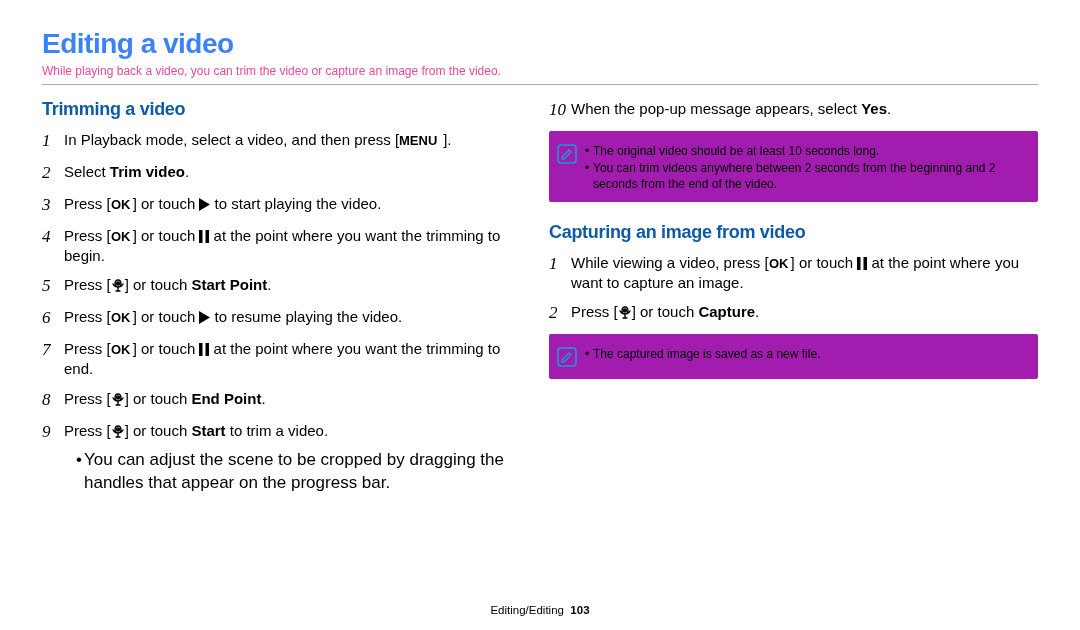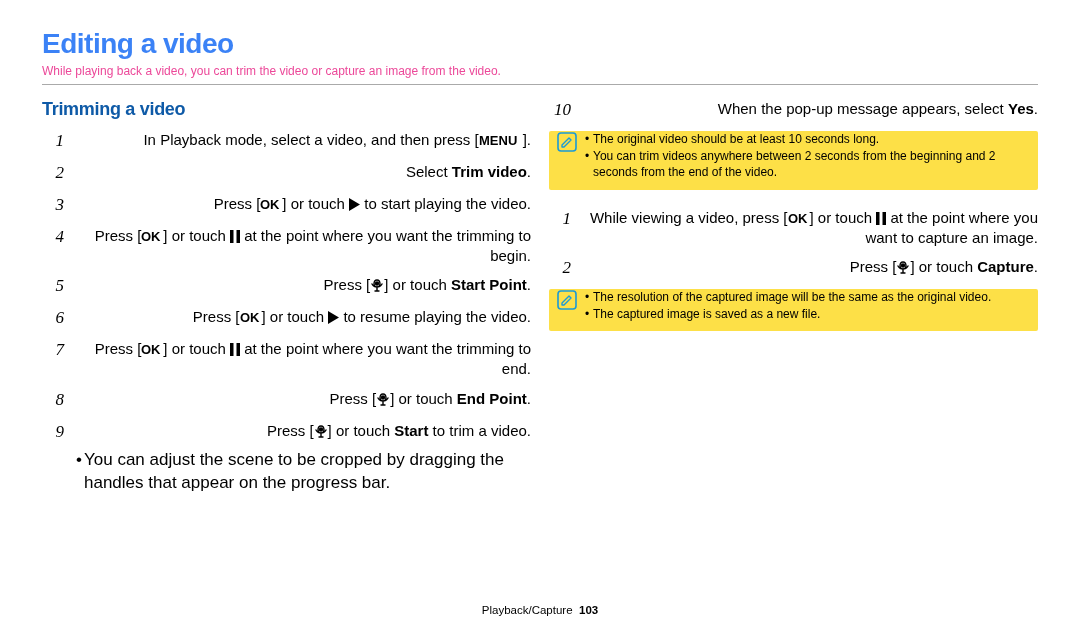--- a/index.html
+++ b/index.html
@@ -37,21 +37,20 @@
     font-size: 18px;
     margin-bottom: 10px;
     letter-spacing: -0.3px;
   }
   ol.steps { list-style: none; }
   ol.steps > li {
     display: flex;
     font-size: 15px;
     line-height: 1.35;
     margin-bottom: 9px;
-    text-align: right;
   }
   .num {
     font-family: Georgia, "Times New Roman", serif;
     font-style: italic;
     font-weight: 400;
     font-size: 17px;
     min-width: 22px;
   }
   .txt { flex: 1; }
   .bold { font-weight: 700; }
@@ -67,22 +66,22 @@
     position: relative;
     padding-left: 8px;
   }
   .sub-bullets li::before {
     content: "•";
     position: absolute;
     left: 0;
   }
   .notebox {
     display: flex;
-    background: #fde047;
-    padding: 0 10px 8px 8px;
+    background: #a21caf;
+    padding: 12px 10px 8px 8px;
     margin-top: 8px;
     margin-bottom: 18px;
     border-radius: 2px;
   }
   .notebox .icon-wrap {
     margin-right: 8px;
     margin-top: 1px;
   }
   .notebox ul {
     list-style: none;
@@ -203,20 +202,21 @@
     <div class="notebox">
       <span class="icon-wrap"><span><svg width="20" height="20" viewBox="0 0 20 20">
               <rect x="1" y="1" width="18" height="18" rx="3" fill="none" stroke="#1a9ad6" stroke-width="1.6"></rect>
               <path d="M5 13 L12 6 L14 8 L7 15 L5 15 Z" fill="none" stroke="#1a9ad6" stroke-width="1.4" stroke-linejoin="round"></path>
             </svg></span></span>
       <ul id="note1">
           <li>The original video should be at least 10 seconds long.</li>
           <li>You can trim videos anywhere between 2 seconds from the beginning and 2 seconds from the end of the video.</li>
         </ul>
     </div>
+    <h2 class="section" style="margin-top:20px">Capturing an image from video</h2>
     <ol class="steps" id="cap-steps">
         <li>
           <span class="num">1</span>
           <span class="txt">While viewing a video, press [<span class="glyph"><svg width="22" height="14" viewBox="0 0 22 14">
                 <text x="0" y="12" font-family="Arial" font-size="13" font-weight="700" fill="#000">OK</text>
               </svg></span>] or touch <span class="glyph"><svg width="10" height="13" viewBox="0 0 10 13">
                 <rect x="0" y="0" width="3.5" height="13" fill="#000"></rect>
                 <rect x="6.5" y="0" width="3.5" height="13" fill="#000"></rect>
               </svg></span> at the point where you want to capture an image.</span>
         </li>
@@ -227,22 +227,21 @@
                 <circle cx="7" cy="5.5" r="2.2" fill="#000"></circle>
               </svg></span>] or touch <span class="bold">Capture</span>.</span>
         </li>
       </ol>
     <div class="notebox">
       <span class="icon-wrap"><span><svg width="20" height="20" viewBox="0 0 20 20">
               <rect x="1" y="1" width="18" height="18" rx="3" fill="none" stroke="#1a9ad6" stroke-width="1.6"></rect>
               <path d="M5 13 L12 6 L14 8 L7 15 L5 15 Z" fill="none" stroke="#1a9ad6" stroke-width="1.4" stroke-linejoin="round"></path>
             </svg></span></span>
       <ul id="note2">
-          <li>The resolution of the captured image will be the same as the original video.</li>
           <li>The captured image is saved as a new file.</li>
         </ul>
     </div>
   </div>
 </div>
 
 <div class="footer">
-  <span>Playback/Capture</span>&nbsp;&nbsp;<span class="pg">103</span>
+  <span>Editing/Editing</span>&nbsp;&nbsp;<span class="pg">103</span>
 </div>
 
 </body></html>

